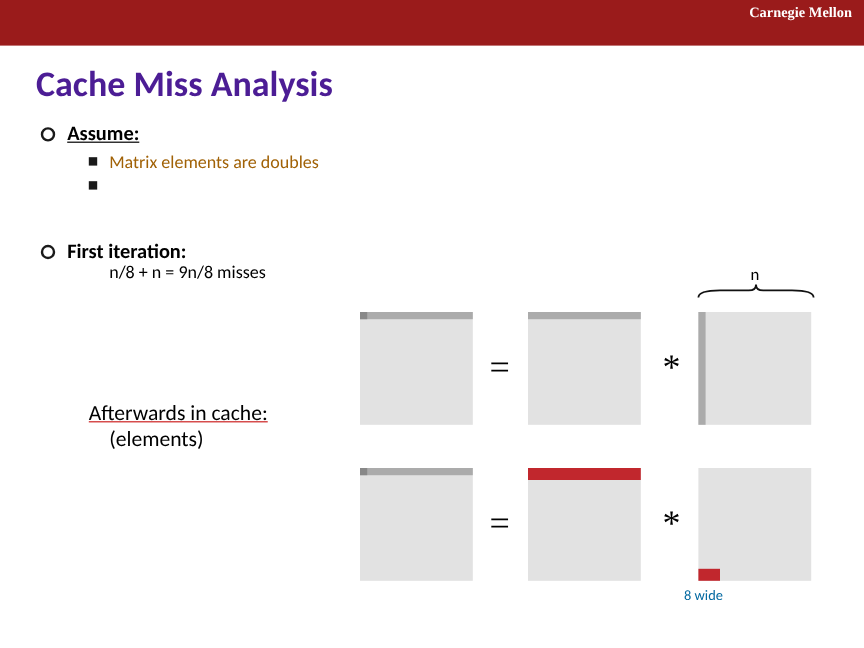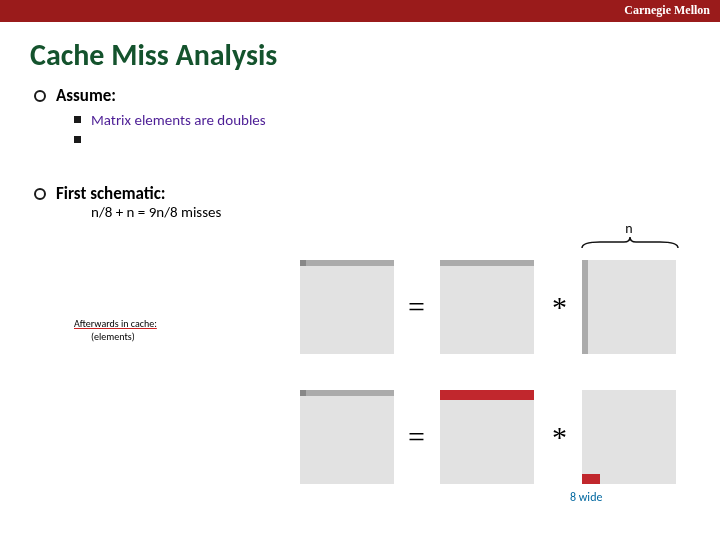--- a/index.html
+++ b/index.html
@@ -6,60 +6,60 @@
   body {
     width: 720px;
     height: 540px;
     font-family: Calibri, "Segoe UI", Arial, sans-serif;
     background: #fff;
     position: relative;
     overflow: hidden;
   }
   .topbar {
     width: 100%;
-    height: 22px;
+    height: 38px;
     background: #9a1b1b;
     color: #fff;
     text-align: right;
     font-family: Georgia, "Times New Roman", serif;
     font-weight: bold;
     font-size: 12px;
     padding: 3px 10px 0 0;
   }
   .title {
     font-size: 30px;
     font-weight: bold;
     padding: 14px 0 12px 30px;
-    color: #14532d;
+    color: #4c1d95;
   }
   .content {
     padding: 0 0 0 34px;
   }
   .sec {
     font-size: 17px;
     font-weight: bold;
     margin-top: 6px;
   }
-  .sec.first { margin-top: 0; }
+  .sec.first { margin-top: 0; text-decoration: underline; }
   .sec .ring {
     display: inline-block;
     width: 12px; height: 12px;
     border: 2px solid #1a1a1a;
     border-radius: 50%;
     vertical-align: -1px;
     margin-right: 10px;
   }
   .sub {
     margin-left: 40px;
     margin-top: 4px;
   }
   .sub .item {
     font-size: 15px;
     line-height: 1.35;
-    color: #4c1d95;
+    color: #a16207;
   }
   .sub .sq {
     display: inline-block;
     width: 7px; height: 7px;
     background: #1a1a1a;
     vertical-align: 2px;
     margin-right: 10px;
   }
   .row2 {
     position: relative;
@@ -69,21 +69,21 @@
     position: absolute;
     left: 0; top: 0;
   }
   .fi-sub {
     position: absolute;
     left: 40px; top: 26px;
   }
   .after-sub {
     position: absolute;
     left: 40px; top: 140px;
-    font-size: 10px;
+    font-size: 18px;
   }
 
   
   .diag {
     position: absolute;
     left: 300px; top: 250px;
     width: 410px; height: 280px;
   }
   .nlabel {
     position: absolute;
@@ -135,21 +135,21 @@
   <div class="sec first">
     <span class="ring"></span><span>Assume:</span>
   </div>
   <div class="sub">
     <div class="item"><span class="sq"></span><span>Matrix elements are doubles</span></div>
     <div class="item"><span class="sq"></span></div>
   </div>
 
   <div class="row2">
     <div class="sec fi-label">
-      <span class="ring"></span><span>First schematic:</span>
+      <span class="ring"></span><span>First iteration:</span>
     </div>
     <div class="fi-sub item" style="font-size:15px;margin-left:17px;">
       <span class="sq"></span><span>n/8 + n = 9n/8 misses</span>
     </div>
     <div class="after-sub">
       <span class="sq"></span><span style="text-decoration: underline; text-decoration-color: #c22;">Afterwards in cache:</span><br>
       <span style="margin-left:17px;">(elements)</span>
     </div>
   </div>
 </div>

